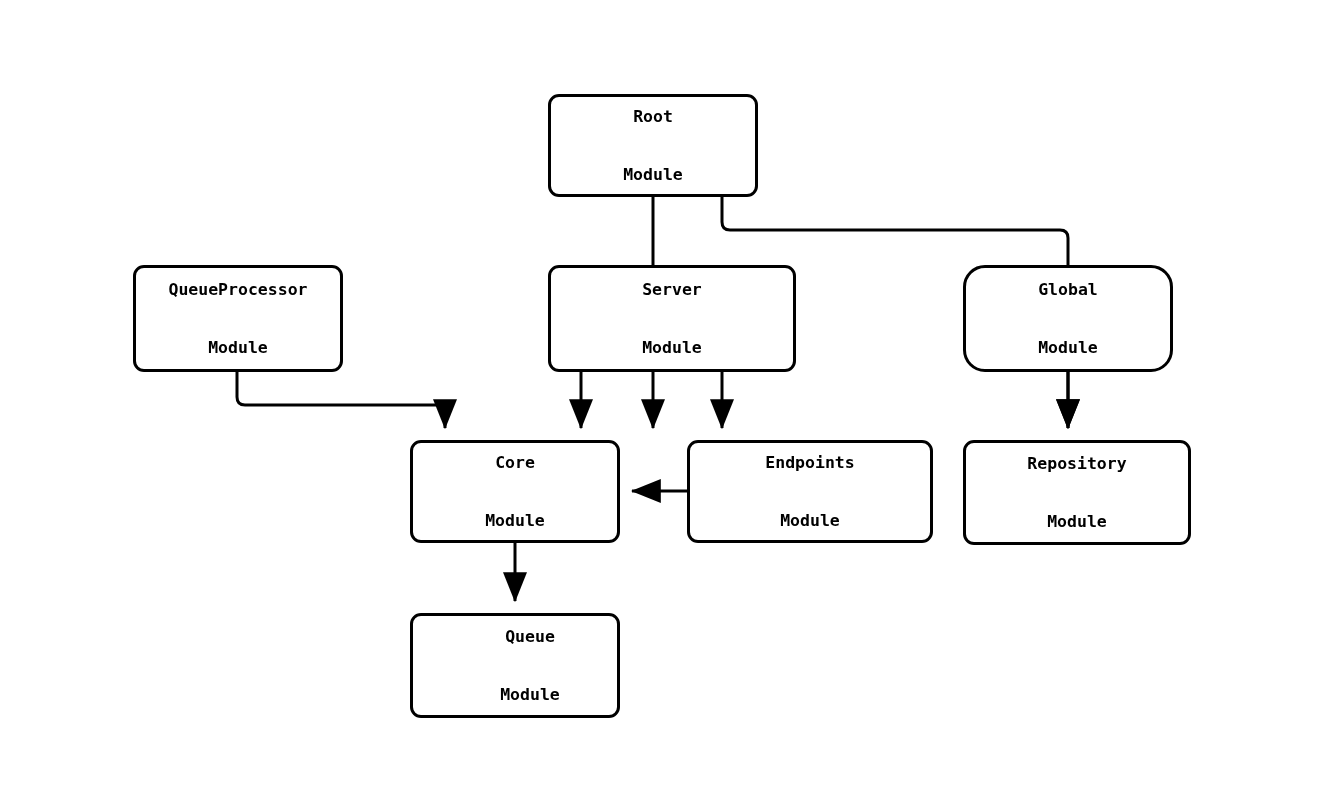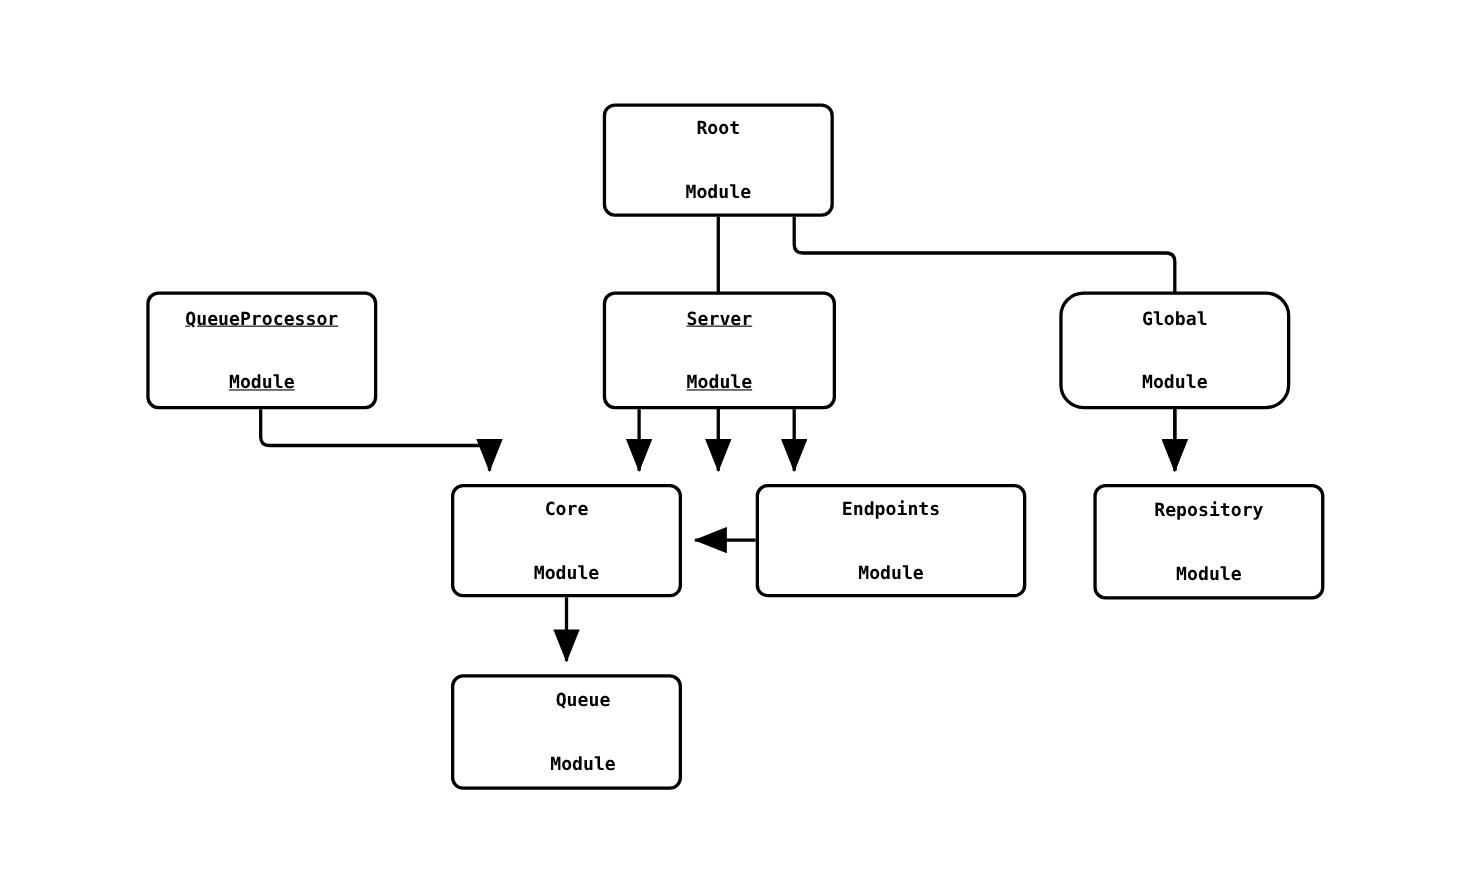--- a/index.html
+++ b/index.html
@@ -72,46 +72,46 @@
         <path d="M 687,491 L 632,491" marker-end="url(#arrowhead)"></path>
         <path d="M 515,543 L 515,601" marker-end="url(#arrowhead)"></path>
       </g>
   </svg>
 
   <div class="node" style="left: 548px; top: 94px; width: 210px; height: 103px;">
     <div class="node-label">Root</div>
     <div class="node-label">Module</div>
   </div>
 
-  <div class="node" style="left: 133px; top: 265px; width: 210px; height: 107px; text-decoration: underline;">
+  <div class="node" style="left: 133px; top: 265px; width: 210px; height: 107px;">
     <div class="node-label">QueueProcessor</div>
     <div class="node-label">Module</div>
   </div>
 
-  <div class="node" style="left: 548px; top: 265px; width: 212px; height: 107px; text-decoration: underline;">
+  <div class="node" style="left: 548px; top: 265px; width: 248px; height: 107px;">
     <div class="node-label">Server</div>
     <div class="node-label">Module</div>
   </div>
 
   <div class="node" style="left: 963px; top: 265px; width: 210px; height: 107px; border-radius: 22px;">
     <div class="node-label">Global</div>
     <div class="node-label">Module</div>
   </div>
 
   <div class="node" style="left: 410px; top: 440px; width: 210px; height: 103px;">
     <div class="node-label">Core</div>
     <div class="node-label">Module</div>
   </div>
 
   <div class="node" style="left: 687px; top: 440px; width: 246px; height: 103px;">
     <div class="node-label">Endpoints</div>
     <div class="node-label">Module</div>
   </div>
 
-  <div class="node" style="left: 994px; top: 440px; width: 210px; height: 105px;">
+  <div class="node" style="left: 963px; top: 440px; width: 228px; height: 105px;">
     <div class="node-label">Repository</div>
     <div class="node-label">Module</div>
   </div>
 
   <div class="node" style="left: 410px; top: 613px; width: 210px; height: 105px; padding-left: 30px;">
     <div class="node-label">Queue</div>
     <div class="node-label">Module</div>
   </div>
 
 </div>

